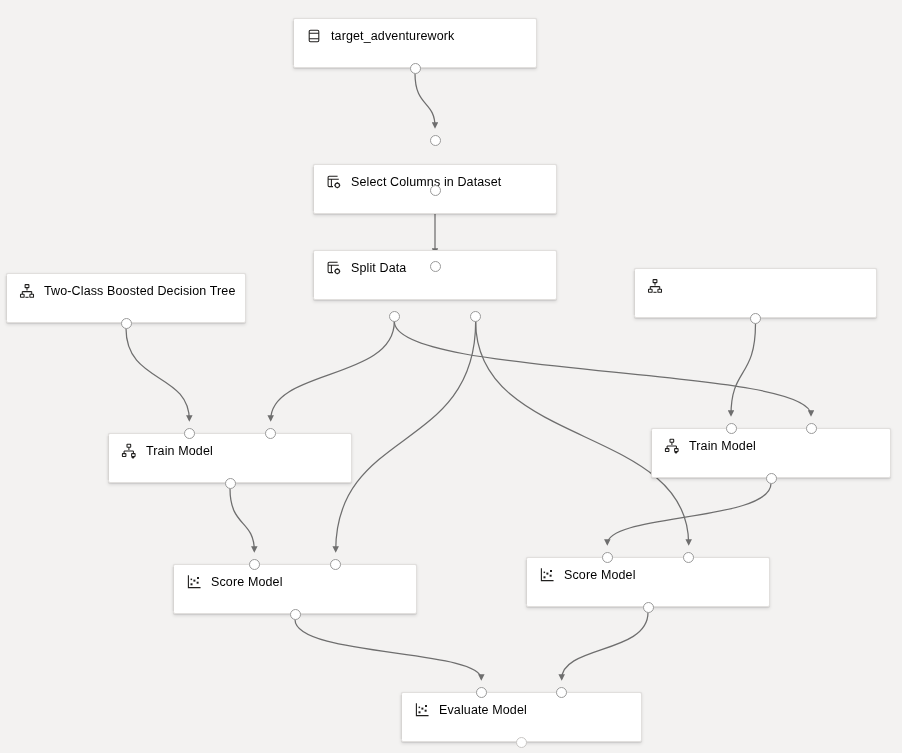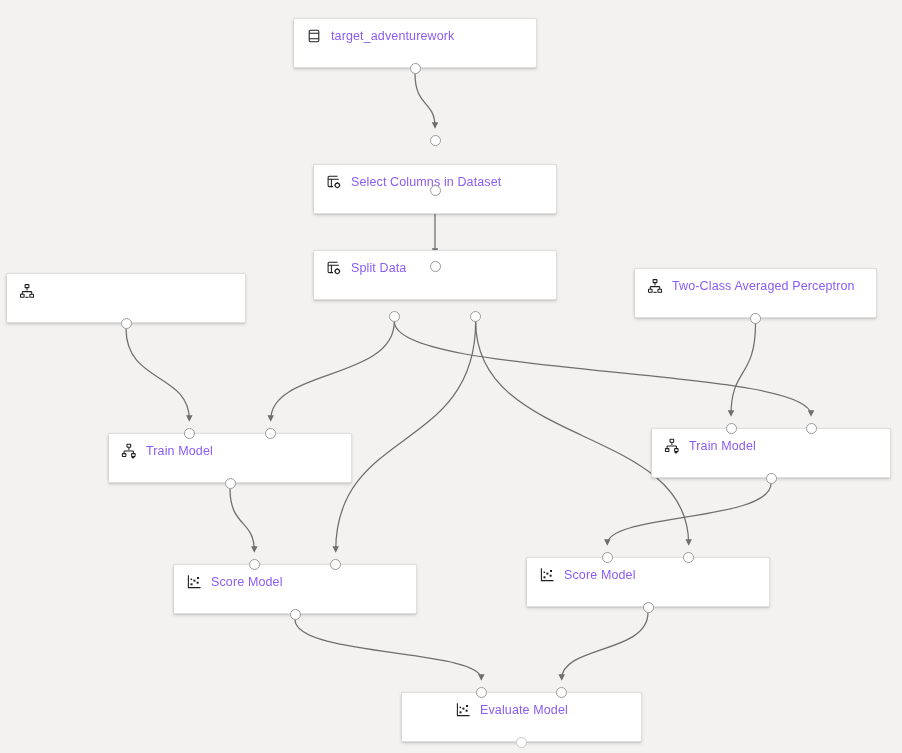--- a/index.html
+++ b/index.html
@@ -67,21 +67,21 @@
     height: 16px;
     flex: 0 0 16px;
     margin-right: 9px;
     display: block;
     color: #201f1e;
   }
   .node-icon svg { display: block; }
   .node-title {
     font-size: 12.5px;
     line-height: 16px;
-    color: #8b5cf6;
+    color: #000000;
     white-space: nowrap;
     letter-spacing: 0.01em;
   }
 
   
   .port {
     position: absolute;
     width: 11px;
     height: 11px;
     box-sizing: border-box;
@@ -162,34 +162,34 @@
         <div class="node-header">
           <span class="node-icon">
             <svg viewBox="0 0 16 16" width="16" height="16" fill="none" stroke="currentColor" stroke-width="1.05">
               <rect x="6.1" y="1.6" width="3.8" height="3.0" rx="0.4"></rect>
               <rect x="1.5" y="11.3" width="3.6" height="3.0" rx="0.4"></rect>
               <rect x="10.9" y="11.3" width="3.6" height="3.0" rx="0.4"></rect>
               <path d="M8 4.6 V7.6 M3.3 11.3 V8.6 M12.7 11.3 V8.6 M3.3 8.6 H12.7"></path>
               <path d="M6.4 14.3 h3.2"></path>
             </svg>
           </span>
+          <span class="node-title">Two-Class Boosted Decision Tree</span>
         </div>
       </div>
       <div class="node" style="left: 634px; top: 268px; width: 243px; height: 50px;">
         <div class="node-header">
           <span class="node-icon">
             <svg viewBox="0 0 16 16" width="16" height="16" fill="none" stroke="currentColor" stroke-width="1.05">
               <rect x="6.1" y="1.6" width="3.8" height="3.0" rx="0.4"></rect>
               <rect x="1.5" y="11.3" width="3.6" height="3.0" rx="0.4"></rect>
               <rect x="10.9" y="11.3" width="3.6" height="3.0" rx="0.4"></rect>
               <path d="M8 4.6 V7.6 M3.3 11.3 V8.6 M12.7 11.3 V8.6 M3.3 8.6 H12.7"></path>
               <path d="M6.4 14.3 h3.2"></path>
             </svg>
           </span>
-          <span class="node-title">Two-Class Averaged Perceptron</span>
         </div>
       </div>
       <div class="node" style="left: 108px; top: 433px; width: 244px; height: 50px;">
         <div class="node-header">
           <span class="node-icon">
             <svg viewBox="0 0 16 16" width="16" height="16" fill="none" stroke="currentColor" stroke-width="1.05">
               <rect x="6.0" y="1.3" width="3.7" height="2.9" rx="0.4"></rect>
               <rect x="1.4" y="10.6" width="3.5" height="2.9" rx="0.4"></rect>
               <rect x="10.6" y="10.6" width="3.5" height="2.9" rx="0.4"></rect>
               <path d="M7.9 4.2 V6.9 M3.1 10.6 V7.9 M12.4 10.6 V7.9 M3.1 7.9 H12.4"></path>
@@ -236,21 +236,21 @@
               <rect x="4.5" y="9.3" width="2.0" height="2.0" fill="currentColor" stroke="none"></rect>
               <rect x="7.4" y="5.6" width="2.0" height="2.0" fill="currentColor" stroke="none"></rect>
               <rect x="10.6" y="7.7" width="2.0" height="2.0" fill="currentColor" stroke="none"></rect>
               <rect x="11.0" y="3.0" width="2.0" height="2.0" fill="currentColor" stroke="none"></rect>
               <rect x="4.6" y="4.6" width="1.5" height="1.5" fill="currentColor" stroke="none"></rect>
             </svg>
           </span>
           <span class="node-title">Score Model</span>
         </div>
       </div>
-      <div class="node" style="left: 401px; top: 692px; width: 241px; height: 50px; padding-left: 41px;">
+      <div class="node" style="left: 401px; top: 692px; width: 241px; height: 50px;">
         <div class="node-header">
           <span class="node-icon">
             <svg viewBox="0 0 16 16" width="16" height="16" fill="none" stroke="currentColor" stroke-width="1.1">
               <path d="M2.4 1.9 V13.6 H14.0" stroke-linecap="square"></path>
               <rect x="4.5" y="9.3" width="2.0" height="2.0" fill="currentColor" stroke="none"></rect>
               <rect x="7.4" y="5.6" width="2.0" height="2.0" fill="currentColor" stroke="none"></rect>
               <rect x="10.6" y="7.7" width="2.0" height="2.0" fill="currentColor" stroke="none"></rect>
               <rect x="11.0" y="3.0" width="2.0" height="2.0" fill="currentColor" stroke="none"></rect>
               <rect x="4.6" y="4.6" width="1.5" height="1.5" fill="currentColor" stroke="none"></rect>
             </svg>

